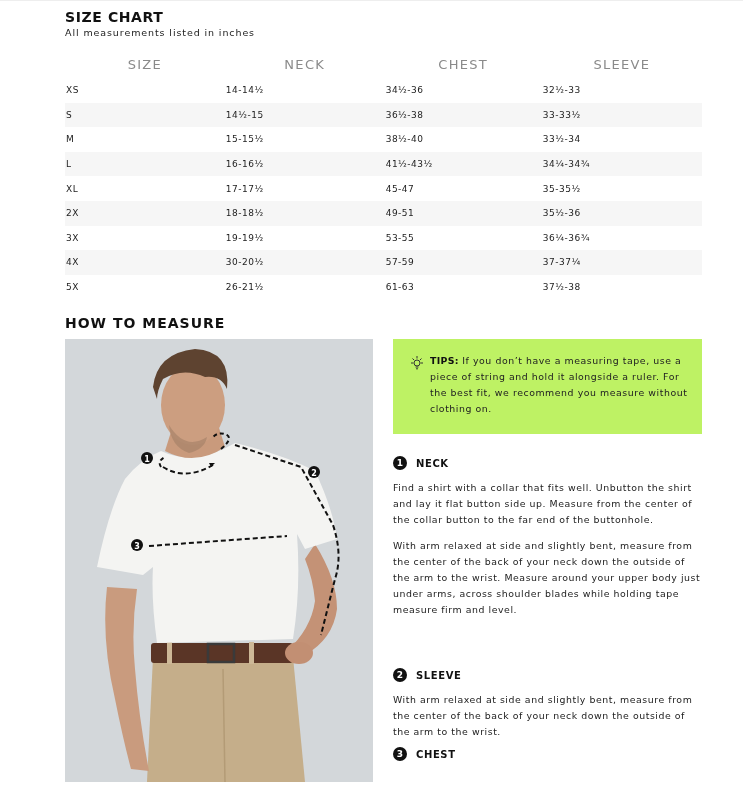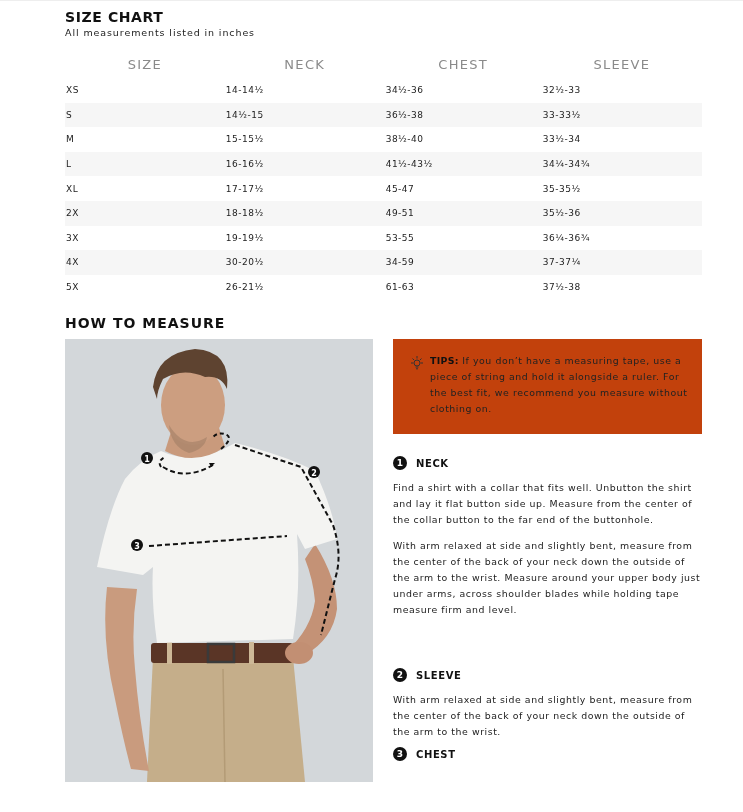--- a/index.html
+++ b/index.html
@@ -30,21 +30,21 @@
   table.size-table .c4 { width: 160px; }
   table.size-table thead tr { height: 28px; }
   #measure-title { top: 315px; font-size: 14px; letter-spacing: 1px; }
 
   .photo {
     position: absolute; left: 65px; top: 339px; width: 308px; height: 443px;
     background: linear-gradient(180deg, #d7dadc 0%, #cfd3d6 60%, #c9ced1 100%);
     overflow: hidden;
   }
   .tips-box {
-    position: absolute; left: 393px; top: 339px; width: 309px; height: 95px; background: #c2410c;
+    position: absolute; left: 393px; top: 339px; width: 309px; height: 95px; background: #bef264;
   }
   .tips-icon { position: absolute; left: 16px; top: 16px; width: 16px; height: 14px; }
   .tips-text {
     position: absolute; left: 37px; top: 14px; width: 262px; font-size: 9.4px; line-height: 16px;
     letter-spacing: 0.55px; color: #222;
   }
   .tips-label { font-weight: bold; color: #111; letter-spacing: 0.3px; }
   .section { position: absolute; left: 393px; width: 312px; }
   .sec-head { display: flex; align-items: center; height: 16px; }
   .num-badge {
@@ -111,21 +111,21 @@
       </tr>
       <tr>
         <td>3X</td>
         <td>19-19½</td>
         <td>53-55</td>
         <td>36¼-36¾</td>
       </tr>
       <tr class="even">
         <td>4X</td>
         <td>30-20½</td>
-        <td>34-59</td>
+        <td>57-59</td>
         <td>37-37¼</td>
       </tr>
       <tr>
         <td>5X</td>
         <td>26-21½</td>
         <td>61-63</td>
         <td>37½-38</td>
       </tr>
     </tbody>
 </table>

